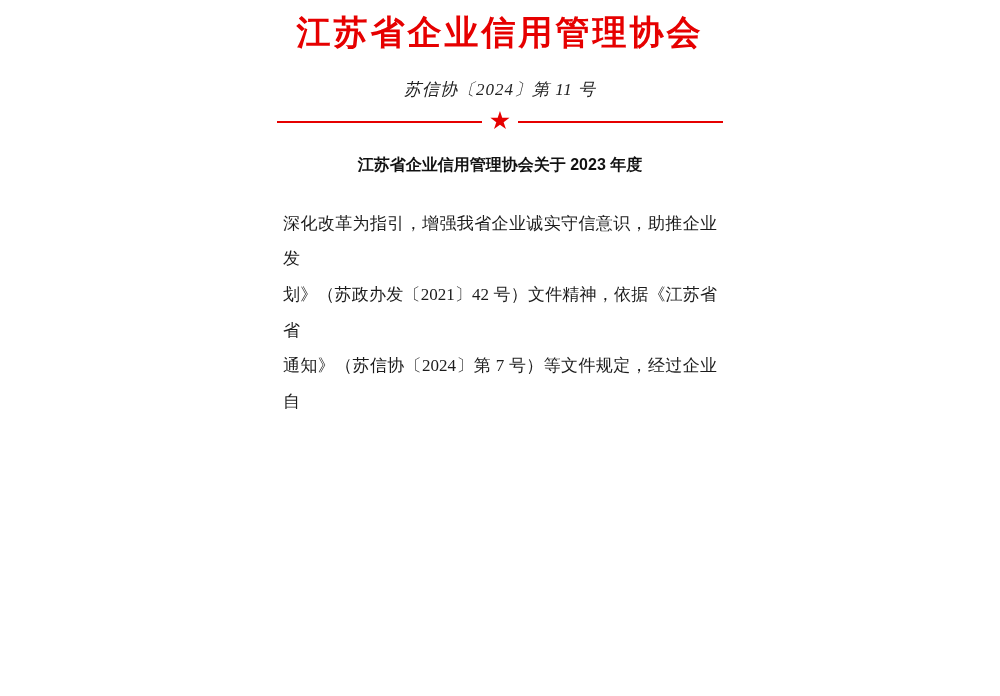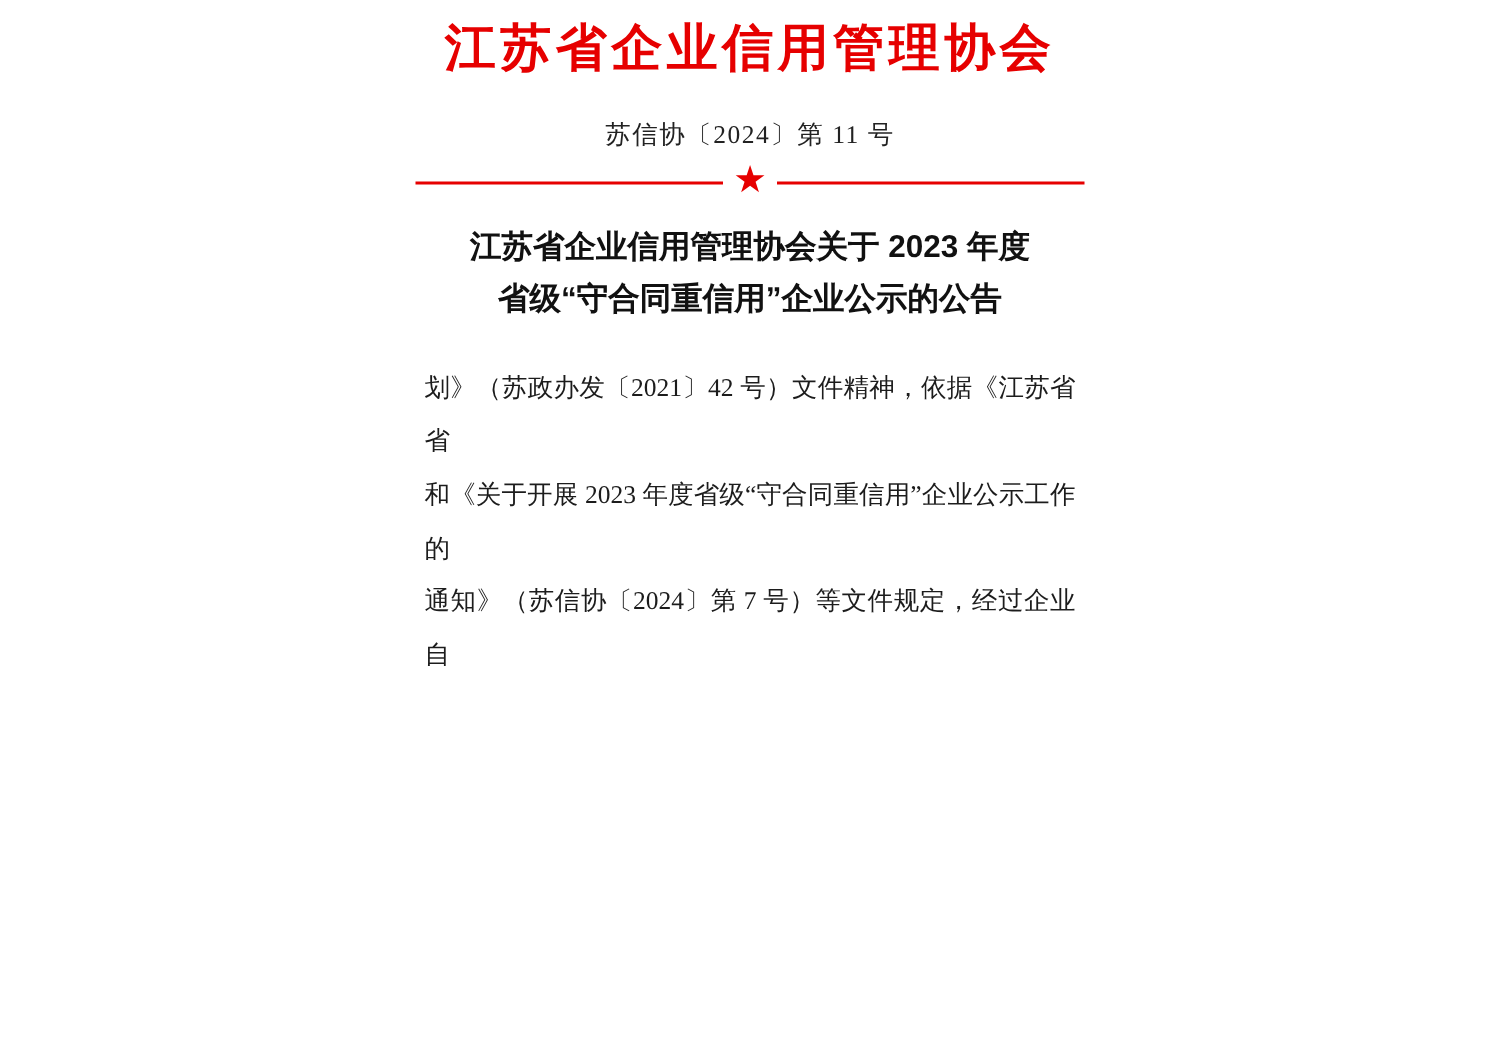--- a/index.html
+++ b/index.html
@@ -34,20 +34,21 @@
     font-family: "Liberation Serif", "DejaVu Serif", serif;
   }
 
   .doc-number {
     margin-top: 25px;
     text-align: center;
     font-size: 17px;
     line-height: 22px;
     letter-spacing: 1px;
     color: #222222;
+    font-style: italic;
   }
 
   .rule-row {
     margin-top: 8px;
     display: flex;
     align-items: center;
     height: 26px;
   }
   .rule-line {
     flex: 1;
@@ -59,21 +60,21 @@
     font-size: 25px;
     line-height: 1;
     margin: 0 7px;
     transform: translateY(-1px);
   }
 
   .notice-title {
     margin-top: 12px;
     text-align: center;
     font-weight: bold;
-    font-size: 21px;
+    font-size: 16px;
     line-height: 35px;
     color: #111111;
     font-family: "Liberation Sans", "DejaVu Sans", sans-serif;
   }
 
   .notice-body {
     margin-top: 24px;
     padding: 0 6px;
     font-size: 17px;
     color: #1c1c1c;
@@ -98,24 +99,23 @@
     <div class="doc-number">苏信协〔2024〕第 11 号</div>
 
     <div class="rule-row">
       <span class="rule-line"></span>
       <span class="star-icon">★</span>
       <span class="rule-line"></span>
     </div>
 
     <div class="notice-title">
       <div>江苏省企业信用管理协会关于 2023 年度</div>
-      <div>省级“守合同重信用”企业公示的公告</div>
     </div>
 
     <div class="notice-body">
+      <div class="body-line">深化改革为指引，增强我省企业诚实守信意识，助推企业发</div>
       <div class="body-line">划》（苏政办发〔2021〕42 号）文件精神，依据《江苏省省</div>
-      <div class="body-line">和《关于开展 2023 年度省级“守合同重信用”企业公示工作的</div>
       <div class="body-line">通知》（苏信协〔2024〕第 7 号）等文件规定，经过企业自</div>
 
     </div>
 
   </div>
 </div>
 
 </body></html>

